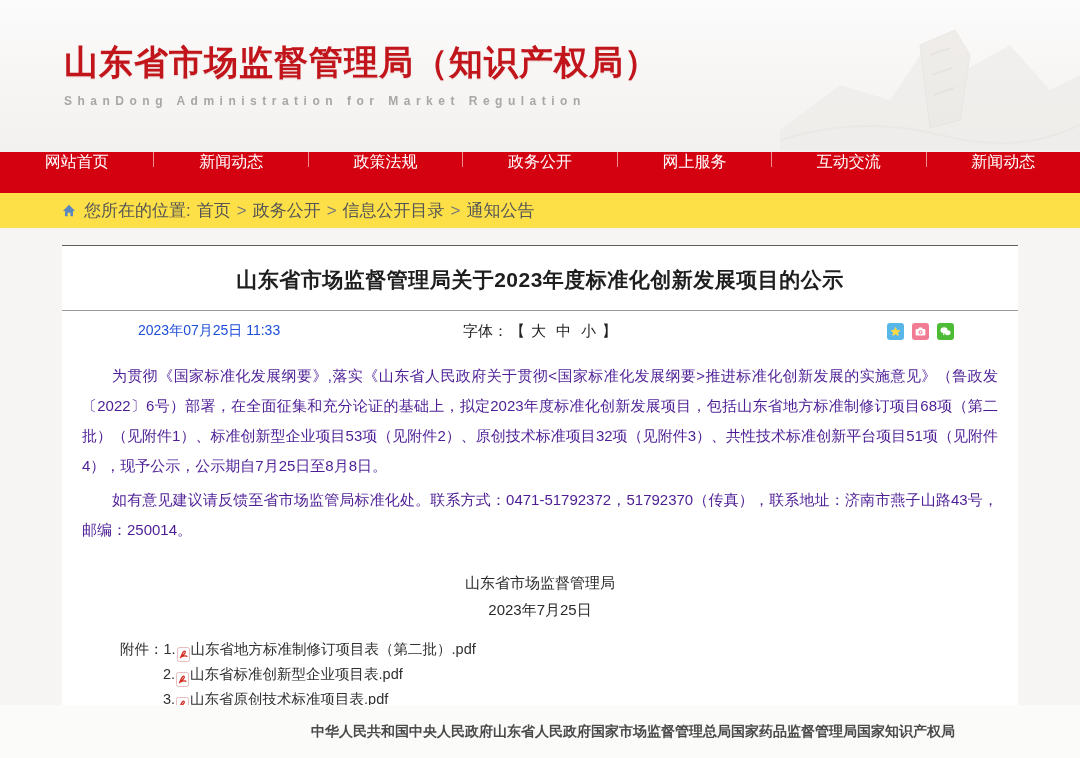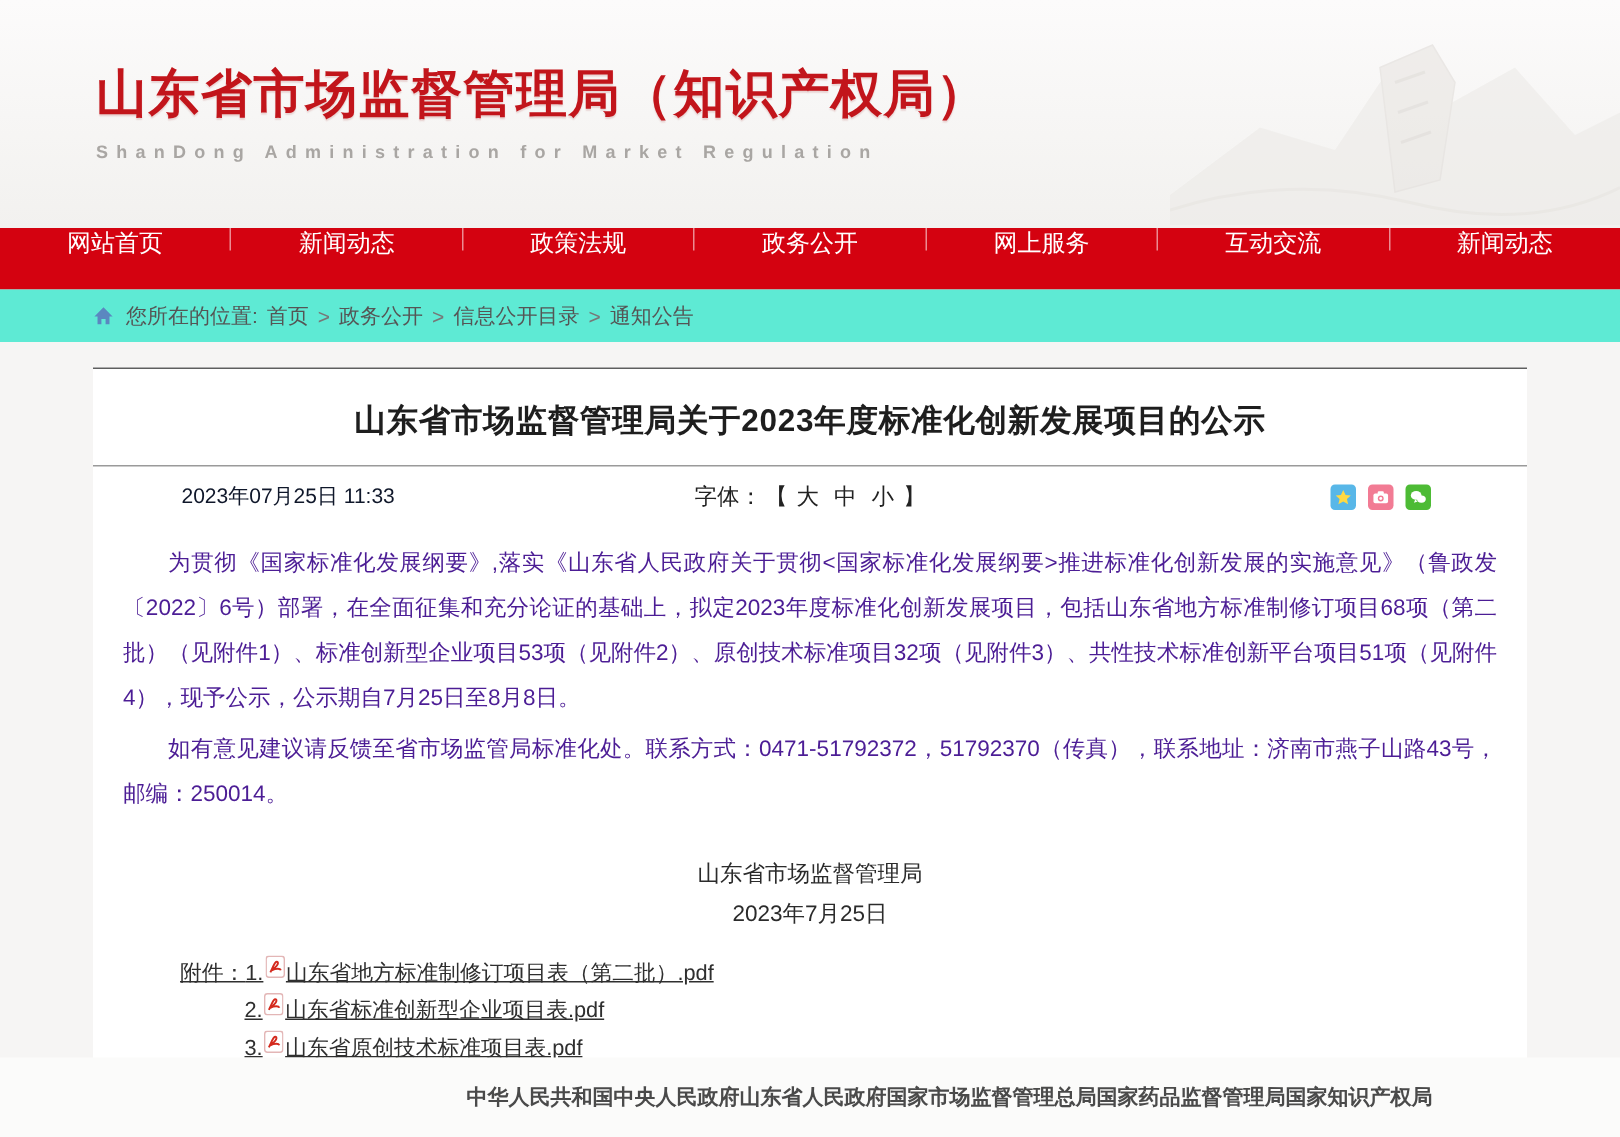--- a/index.html
+++ b/index.html
@@ -31,22 +31,22 @@
     height:41px; background:#d40210; display:flex; align-items:flex-start;
   }
   .nav-item {
     flex:1; text-align:center; color:#ffffff; font-size:16px;
     cursor:pointer; white-space:nowrap;
   }
   .nav-sep { width:1px; height:15px; background:rgba(255,255,255,.55); }
 
   
   .breadcrumb {
-    height:35px; background:#5eead4; display:flex; align-items:center;
-    padding-left:62px; font-size:14px; color:#555; gap:6px;
+    height:35px; background:#fde047; display:flex; align-items:center;
+    padding-left:62px; font-size:17px; color:#555; gap:6px;
   }
   .breadcrumb .crumb { cursor:pointer; }
   .breadcrumb .sep { color:#777; }
   .home-icon { display:inline-flex; margin-right:2px; }
 
   .gap-strip { height:17px; }
 
   
   .card {
     margin:0 62px; background:#ffffff; border-top:1px solid #5e5e5e;
@@ -54,21 +54,21 @@
   }
   .article-title {
     text-align:center; font-size:21px; font-weight:bold; color:#1e1e1e;
     padding:8px 40px 16px 40px; letter-spacing:.5px;
   }
   .title-divider { border-bottom:1px solid #9a9a9a; margin:0 0px; }
 
   .meta-row {
     position:relative; height:40px; display:flex; align-items:center;
   }
-  .meta-date { margin-left:59px; font-size:14px; color:#0f172a; }
+  .meta-date { margin-left:76px; font-size:14px; color:#1d4ed8; }
   .font-selector {
     position:absolute; left:50%; transform:translateX(-50%);
     font-size:15px; color:#222; display:flex; align-items:center; gap:2px;
   }
   .font-size-option { cursor:pointer; margin:0 4px; }
   .share-icons {
     position:absolute; right:64px; display:flex; gap:8px; align-items:center;
   }
   .share-btn { width:17px; height:17px; border-radius:3px; display:flex;
     align-items:center; justify-content:center; cursor:pointer; }
@@ -76,21 +76,21 @@
   .article-body { padding:6px 20px 0 20px; }
   .para {
     font-size:15px; line-height:30px; color:#4c1d95; text-indent:2em;
     text-align:justify; margin-top:4px;
   }
 
   .signature { text-align:center; margin-top:24px; color:#2b2b2b; font-size:15px; }
   .signature div { line-height:27px; }
 
   .attachments { margin:14px 0 0 58px; font-size:14.5px; color:#2f2f2f; }
-  .attach-line { line-height:25px; display:flex; align-items:flex-start;text-decoration:underline; }
+  .attach-line { line-height:25px; display:flex; align-items:flex-end; }
   .attach-line.indented { margin-left:43px; }
   .attach-label { }
   .attach-link { cursor:pointer; display:inline-flex; align-items:center; }
   .pdf-icon { display:inline-flex; margin:0 1px; }
 
   
   .footer {
     position:absolute; left:0; bottom:0; width:1080px; height:53px;
     background:#fbfbfa; display:flex; align-items:center;
     padding:0 125px 0 48px; justify-content:flex-end;

